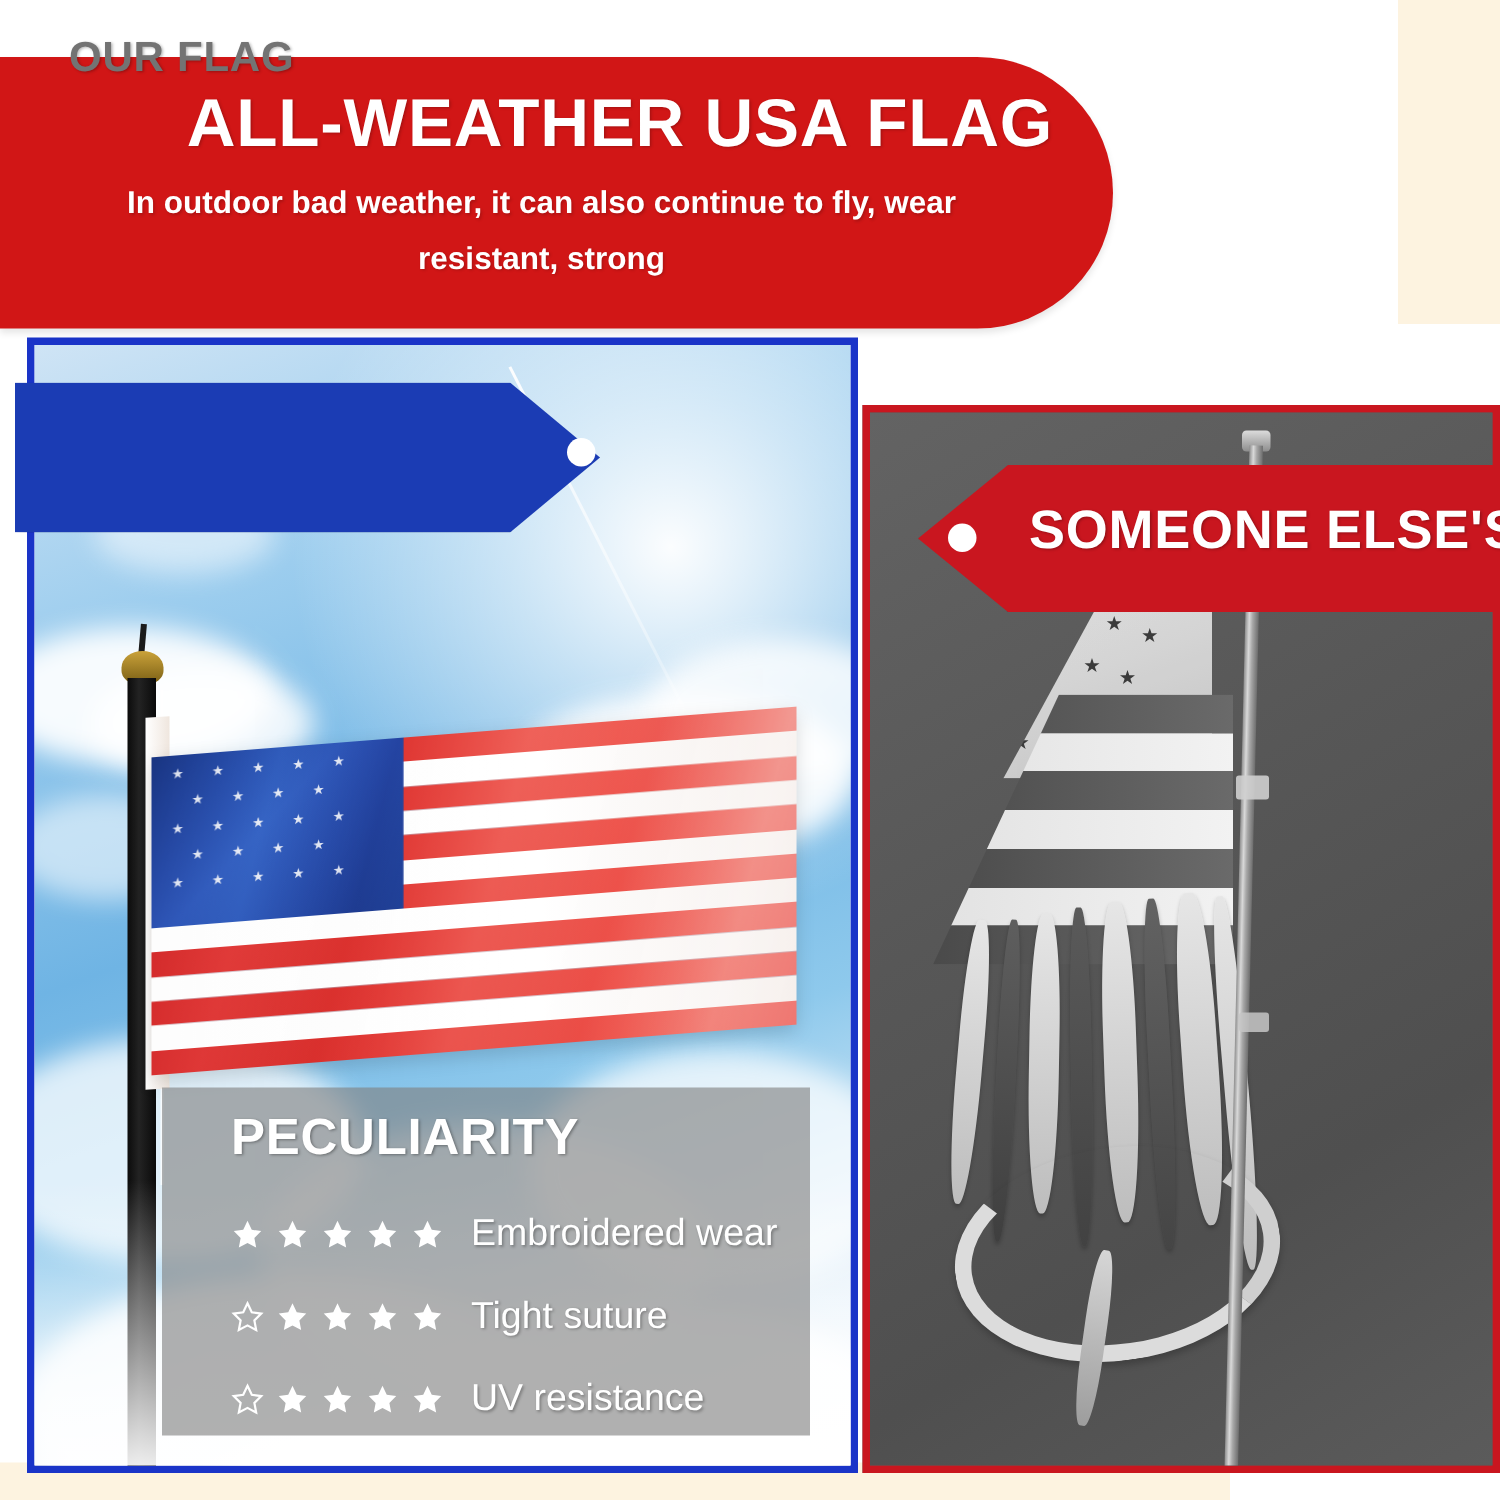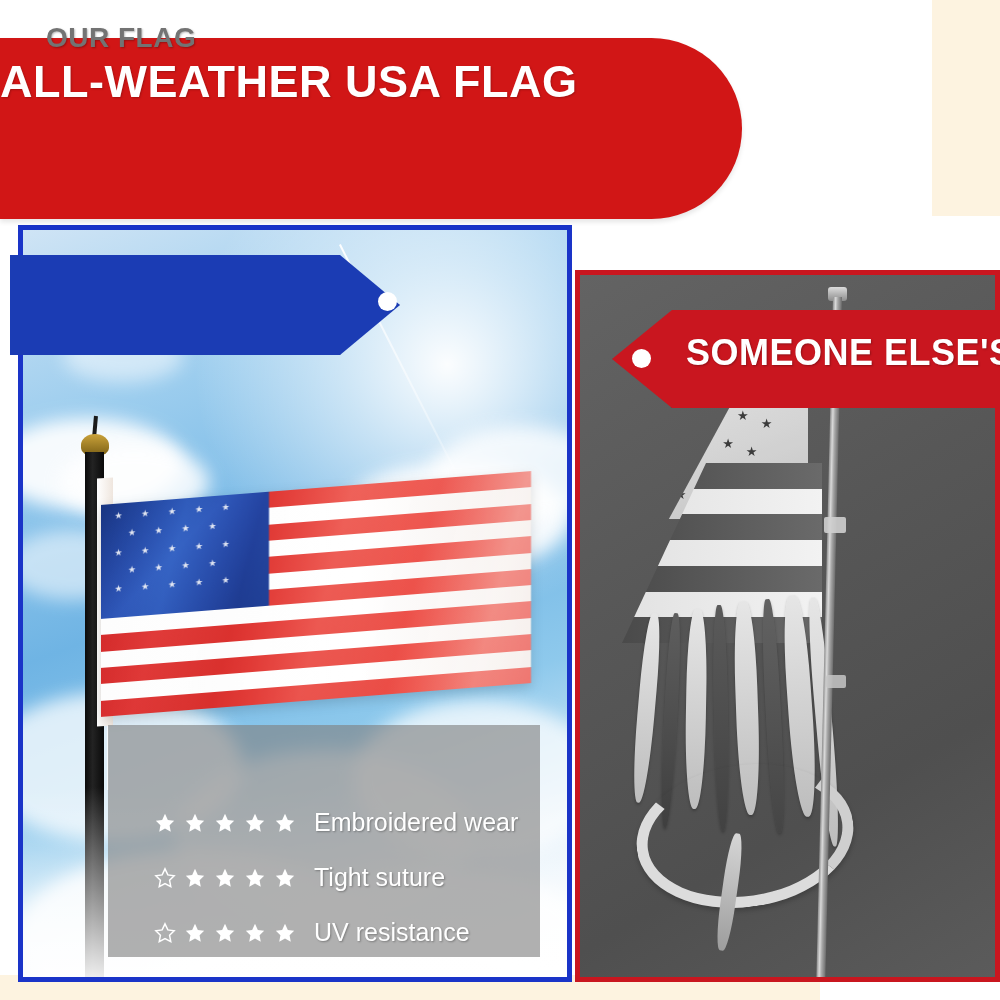--- a/index.html
+++ b/index.html
@@ -22,21 +22,21 @@
   
   .header-banner{
     position:absolute;left:0;top:38px;width:742px;height:181px;
     background:#d11616;
     border-radius:0 92px 92px 0;
     box-shadow:0 3px 5px rgba(0,0,0,.10);
     z-index:6;
   }
   .header-title{
     position:absolute;left:0;right:40px;top:18px;
-    text-align:left;color:#ffffff;
+    text-align:right;color:#ffffff;
     font-size:45px;font-weight:bold;letter-spacing:.5px;
     text-shadow:1px 1px 2px rgba(0,0,0,.22);
     white-space:nowrap;
   }
   .header-sub{
     position:absolute;left:40px;right:60px;top:80px;
     text-align:center;color:#ffffff;
     font-size:21px;font-weight:bold;line-height:1.75;
     text-shadow:1px 1px 2px rgba(0,0,0,.18);
   }
@@ -255,20 +255,21 @@
 <div class="stage">
 
   <div class="bg-cream"></div>
   <div class="bg-white-top"></div>
   <div class="bg-white-mid"></div>
   <div class="bg-cream-bl"></div>
   <div class="bg-white-br"></div>
 
   <div class="header-banner">
     <div class="header-title">ALL-WEATHER USA FLAG</div>
+    <div class="header-sub">In outdoor bad weather, it can also continue to fly, wear resistant, strong</div>
   </div>
 
   <div class="panel-left">
     <div class="sky"></div>
     <div class="contrail"></div>
 
     <div class="cloud cl1"></div>
     <div class="cloud cl2"></div>
     <div class="cloud cl3"></div>
     <div class="cloud cl4"></div>
@@ -330,20 +331,21 @@
     </div>
 
     <div class="haze"></div>
   </div>
 
   <div class="arrow-blue"></div>
   <div class="arrow-blue-label">OUR FLAG</div>
   <div class="dot-blue"></div>
 
   <div class="peculiarity">
+    <div class="pec-title">PECULIARITY</div>
     <div class="pec-rows">
 
       <div class="pec-row">
         <div class="pec-stars">
           <svg viewBox="0 0 24 24">
               <polygon points="12,2 15.1,8.6 22,9.5 17,14.5 18.3,21.5 12,18.1 5.7,21.5 7,14.5 2,9.5 8.9,8.6" fill="#ffffff"></polygon>
             </svg>
           <svg viewBox="0 0 24 24">
               <polygon points="12,2 15.1,8.6 22,9.5 17,14.5 18.3,21.5 12,18.1 5.7,21.5 7,14.5 2,9.5 8.9,8.6" fill="#ffffff"></polygon>
             </svg>

